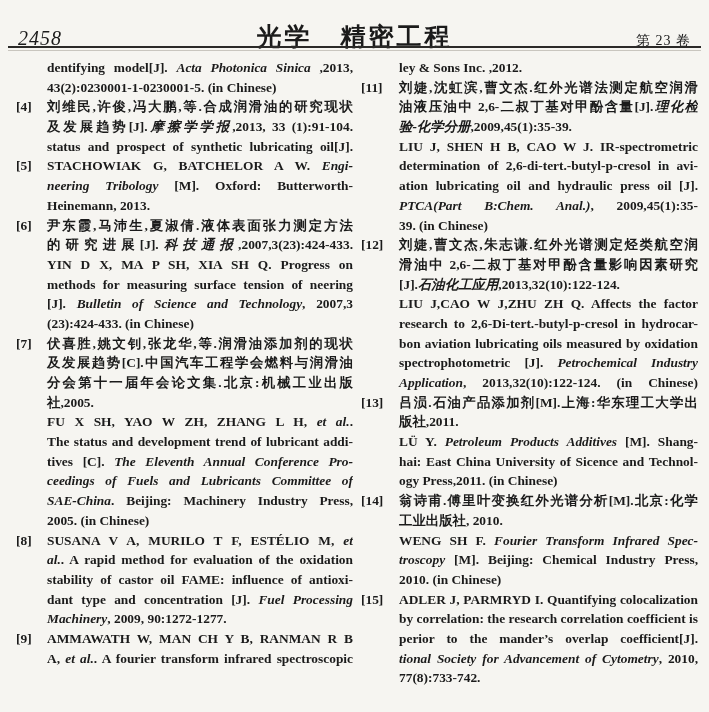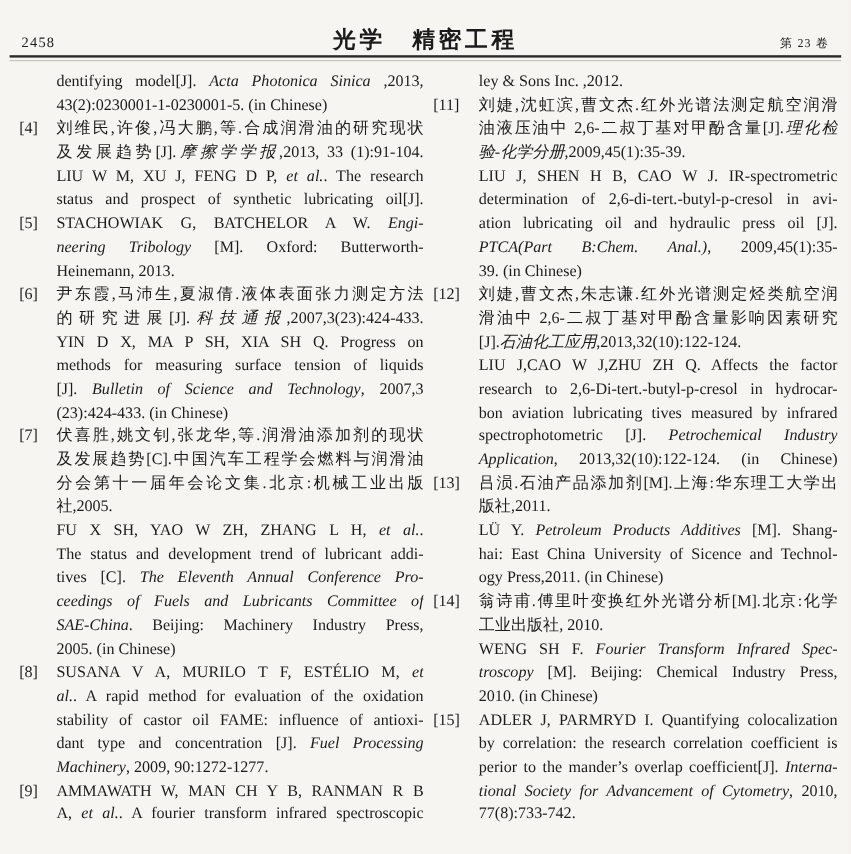--- a/index.html
+++ b/index.html
@@ -4,27 +4,27 @@
 <style>
   html,body{margin:0;padding:0;background:#e9e7e2;}
   .page{
     position:relative;width:709px;height:712px;overflow:hidden;
     background:#f6f5f1;color:#1b1b1b;
     font-family:"Liberation Serif","DejaVu Serif",serif;
   }
   
   .hdr{position:absolute;top:20px;left:18px;right:18px;height:26px;
        display:grid;grid-template-columns:1fr auto 1fr;align-items:baseline;}
-  .hdr .pgnum{font-size:12px;justify-self:start;letter-spacing:1px;}
-  .hdr .jtitle{font-size:19px;font-weight:bold;justify-self:center;letter-spacing:3px;}
-  .hdr .vol{font-size:10px;justify-self:end;letter-spacing:1px;}
+  .hdr .pgnum{font-size:20px;justify-self:start;letter-spacing:1px;font-style:italic;}
+  .hdr .jtitle{font-size:25px;font-weight:bold;justify-self:center;letter-spacing:3px;}
+  .hdr .vol{font-size:14px;justify-self:end;letter-spacing:1px;}
   .rule{position:absolute;top:46px;left:8px;right:8px;height:2px;background:#2b2a28;}
   .rule2{position:absolute;top:50px;left:8px;right:8px;height:1px;background:#c9c6bf;}
   
-  .col{position:absolute;top:58px;width:337px;}
+  .col{position:absolute;top:58px;width:337px;font-weight:bold;}
   #col-left{left:16px;}
   #col-right{left:361px;}
   .line{
     position:relative;height:19.7px;line-height:19.7px;overflow:hidden;
     font-size:13.4px;padding-left:31px;
     text-align:justify;text-align-last:justify;
   }
   #col-right .line{padding-left:38px;}
   .line.nj{text-align:left;text-align-last:left;}
   .refnum{position:absolute;left:0;top:0;letter-spacing:0;}
@@ -40,29 +40,28 @@
     <span class="vol">第 23 卷</span>
   </div>
   <div class="rule"></div>
   <div class="rule2"></div>
 
   <div class="col" id="col-left">
       <div class="line">dentifying model[J]. <span class="it">Acta Photonica Sinica</span> ,2013,</div>
       <div class="line nj">43(2):0230001-1-0230001-5. (in Chinese)</div>
       <div class="line"><span class="refnum">[4]</span>刘维民,许俊,冯大鹏,等.合成润滑油的研究现状</div>
       <div class="line">及发展趋势[J].<span class="it">摩擦学学报</span>,2013, 33 (1):91-104.</div>
-      <div class="line">LIU W M, XU J, FENG D P, <span class="it">et al.</span>. The research</div>
       <div class="line">status and prospect of synthetic lubricating oil[J].</div>
       <div class="line"><span class="refnum">[5]</span>STACHOWIAK G, BATCHELOR A W. <span class="it">Engi-</span></div>
       <div class="line"><span class="it">neering Tribology</span> [M]. Oxford: Butterworth-</div>
       <div class="line nj">Heinemann, 2013.</div>
       <div class="line"><span class="refnum">[6]</span>尹东霞,马沛生,夏淑倩.液体表面张力测定方法</div>
       <div class="line">的研究进展[J].<span class="it">科技通报</span>,2007,3(23):424-433.</div>
       <div class="line">YIN D X, MA P SH, XIA SH Q. Progress on</div>
-      <div class="line">methods for measuring surface tension of liquids</div>
+      <div class="line">methods for measuring surface tension of neering</div>
       <div class="line">[J]. <span class="it">Bulletin of Science and Technology</span>, 2007,3</div>
       <div class="line nj">(23):424-433. (in Chinese)</div>
       <div class="line"><span class="refnum">[7]</span>伏喜胜,姚文钊,张龙华,等.润滑油添加剂的现状</div>
       <div class="line">及发展趋势[C].中国汽车工程学会燃料与润滑油</div>
       <div class="line">分会第十一届年会论文集.北京:机械工业出版</div>
       <div class="line nj">社,2005.</div>
       <div class="line">FU X SH, YAO W ZH, ZHANG L H, <span class="it">et al.</span>.</div>
       <div class="line">The status and development trend of lubricant addi-</div>
       <div class="line">tives [C]. <span class="it">The Eleventh Annual Conference Pro-</span></div>
       <div class="line"><span class="it">ceedings of Fuels and Lubricants Committee of</span></div>
@@ -84,21 +83,21 @@
       <div class="line">LIU J, SHEN H B, CAO W J. IR-spectrometric</div>
       <div class="line">determination of 2,6-di-tert.-butyl-p-cresol in avi-</div>
       <div class="line">ation lubricating oil and hydraulic press oil [J].</div>
       <div class="line"><span class="it">PTCA(Part B:Chem. Anal.)</span>, 2009,45(1):35-</div>
       <div class="line nj">39. (in Chinese)</div>
       <div class="line"><span class="refnum">[12]</span>刘婕,曹文杰,朱志谦.红外光谱测定烃类航空润</div>
       <div class="line">滑油中 2,6-二叔丁基对甲酚含量影响因素研究</div>
       <div class="line nj">[J].<span class="it">石油化工应用</span>,2013,32(10):122-124.</div>
       <div class="line">LIU J,CAO W J,ZHU ZH Q. Affects the factor</div>
       <div class="line">research to 2,6-Di-tert.-butyl-p-cresol in hydrocar-</div>
-      <div class="line">bon aviation lubricating tives measured by infrared</div>
+      <div class="line">bon aviation lubricating oils measured by oxidation</div>
       <div class="line">spectrophotometric [J]. <span class="it">Petrochemical Industry</span></div>
       <div class="line"><span class="it">Application</span>, 2013,32(10):122-124. (in Chinese)</div>
       <div class="line"><span class="refnum">[13]</span>吕涢.石油产品添加剂[M].上海:华东理工大学出</div>
       <div class="line nj">版社,2011.</div>
       <div class="line">LÜ Y. <span class="it">Petroleum Products Additives</span> [M]. Shang-</div>
       <div class="line">hai: East China University of Sicence and Technol-</div>
       <div class="line nj">ogy Press,2011. (in Chinese)</div>
       <div class="line"><span class="refnum">[14]</span>翁诗甫.傅里叶变换红外光谱分析[M].北京:化学</div>
       <div class="line nj">工业出版社, 2010.</div>
       <div class="line">WENG SH F. <span class="it">Fourier Transform Infrared Spec-</span></div>

